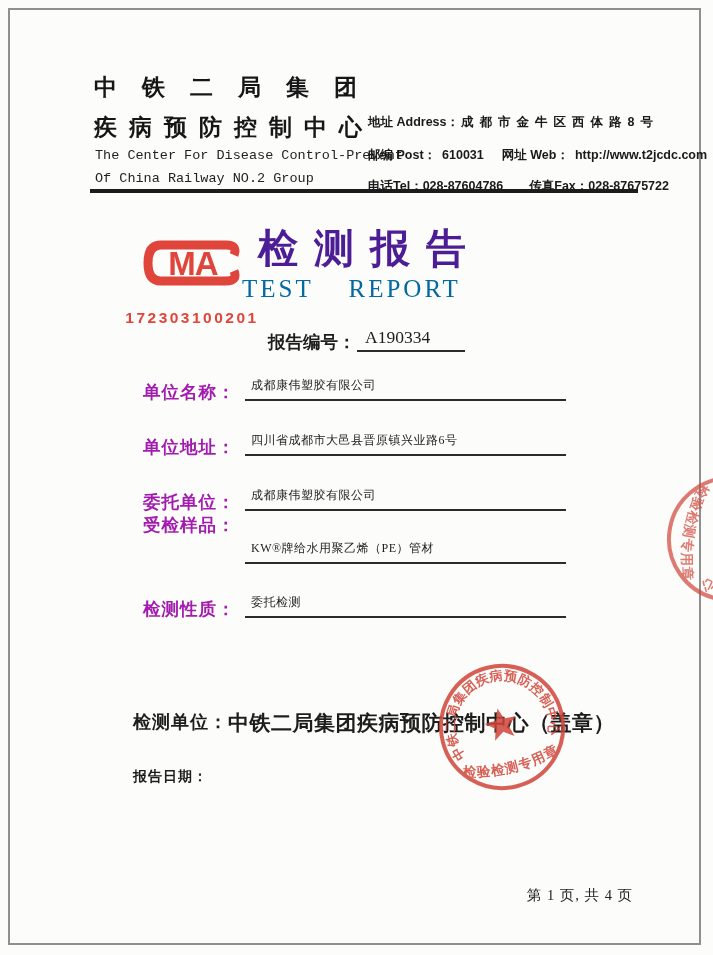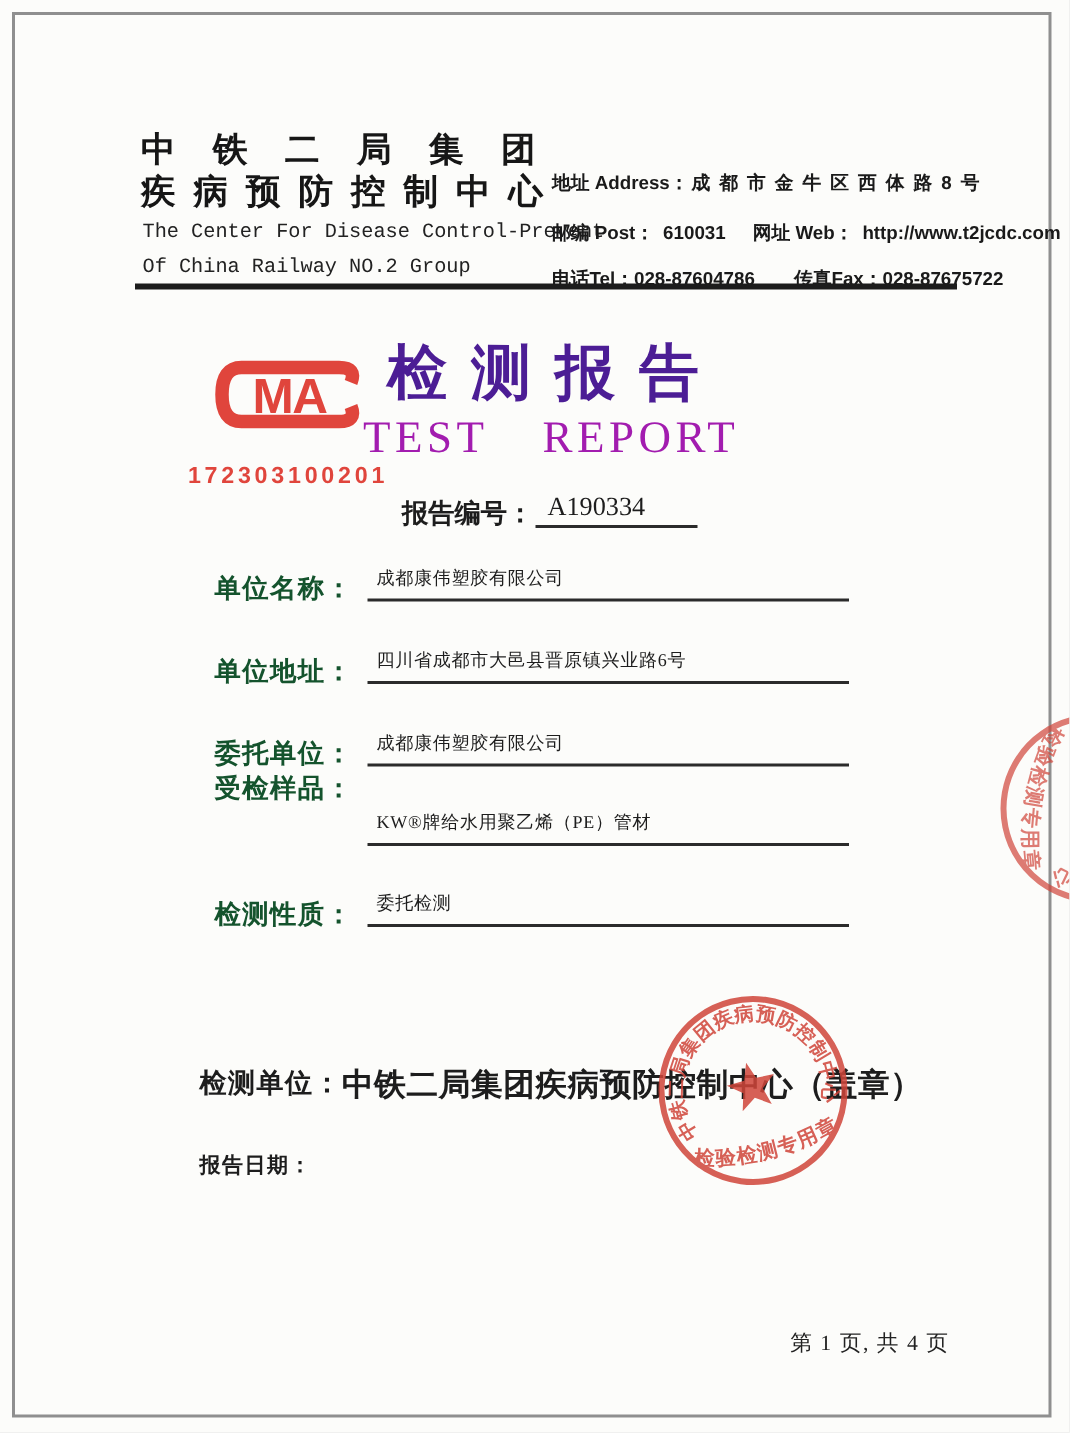--- a/index.html
+++ b/index.html
@@ -13,21 +13,21 @@
   .page-border {
     position:absolute; left:8px; top:8px; right:12px; bottom:10px;
     border:2px solid #8f8f8f; pointer-events:none;
   }
   .abs { position:absolute; }
 
   
   .org-cn { left:94px; width:270px; font-weight:bold;
     font-family:"Liberation Sans","DejaVu Sans",sans-serif; font-size:23px; color:#161616;
     white-space:nowrap; }
-  .org-cn-1 { top:72px;  letter-spacing:25px;margin-top:12px; }
+  .org-cn-1 { top:72px;  letter-spacing:25px; }
   .org-cn-2 { top:112px; letter-spacing:12px; }
   .org-en { left:95px; font-family:"Liberation Mono","DejaVu Sans Mono",monospace;
     font-size:13.5px; color:#222; white-space:nowrap; }
   .org-en-1 { top:148px; }
   .org-en-2 { top:171px; }
 
   .contact { left:368px; width:300px; white-space:nowrap;
     font-family:"Liberation Sans","DejaVu Sans",sans-serif;
     font-size:12.5px; font-weight:bold; color:#1a1a1a; display:flex; align-items:baseline;margin-top:23px; }
   .contact-1 { top:91px; }
@@ -45,32 +45,32 @@
   .cma-code { left:125px; top:292px; width:134px; text-align:center;
     font-family:"Liberation Sans","DejaVu Sans",sans-serif;
     color:#e0453c; font-weight:bold; font-size:15.5px; letter-spacing:2.5px; white-space:nowrap;margin-top:17px; }
 
   
   .title-cn { left:242px; top:221px; width:240px; text-align:center;
     font-family:"Liberation Sans","DejaVu Sans",sans-serif;
     font-size:40px; font-weight:bold; letter-spacing:16px; text-indent:16px;
     color:#4c1d95; white-space:nowrap; }
   .title-en { left:242px; top:275px; width:240px; text-align:left;
-    font-size:30px; letter-spacing:3px; word-spacing:26px; color:#a21caf; white-space:nowrap; }
+    font-size:25px; letter-spacing:3px; word-spacing:26px; color:#0369a1; white-space:nowrap; }
 
   
   .repno-label { left:268px; top:330px; font-weight:bold; font-size:17.5px;
     font-family:"Liberation Sans","DejaVu Sans",sans-serif; white-space:nowrap; }
   .repno-value { left:357px; top:327px; width:108px; height:25px;
     border-bottom:2.5px solid #2b2b2b; padding-left:8px;
     font-size:17.5px; white-space:nowrap; }
 
   
   .row-label { left:143px; font-weight:bold; font-size:17.5px; letter-spacing:1px;
-    font-family:"Liberation Sans","DejaVu Sans",sans-serif; color:#14532d; white-space:nowrap; }
+    font-family:"Liberation Sans","DejaVu Sans",sans-serif; color:#a21caf; white-space:nowrap; }
   .row-value { left:245px; width:321px; height:24px; border-bottom:2.5px solid #2b2b2b;
     padding-left:6px; font-size:12px; letter-spacing:0.5px; white-space:nowrap; }
   .r1l{top:380px}.r1v{top:377px}
   .r2l{top:435px}.r2v{top:432px}
   .r3l{top:490px}.r3v{top:487px}
   .r4l{top:513px}.r4v{top:540px}
   .r5l{top:597px}.r5v{top:594px}
 
   .issuer-label { left:133px; top:710px; font-weight:bold; font-size:18px; letter-spacing:1px;
     font-family:"Liberation Sans","DejaVu Sans",sans-serif; white-space:nowrap; }

